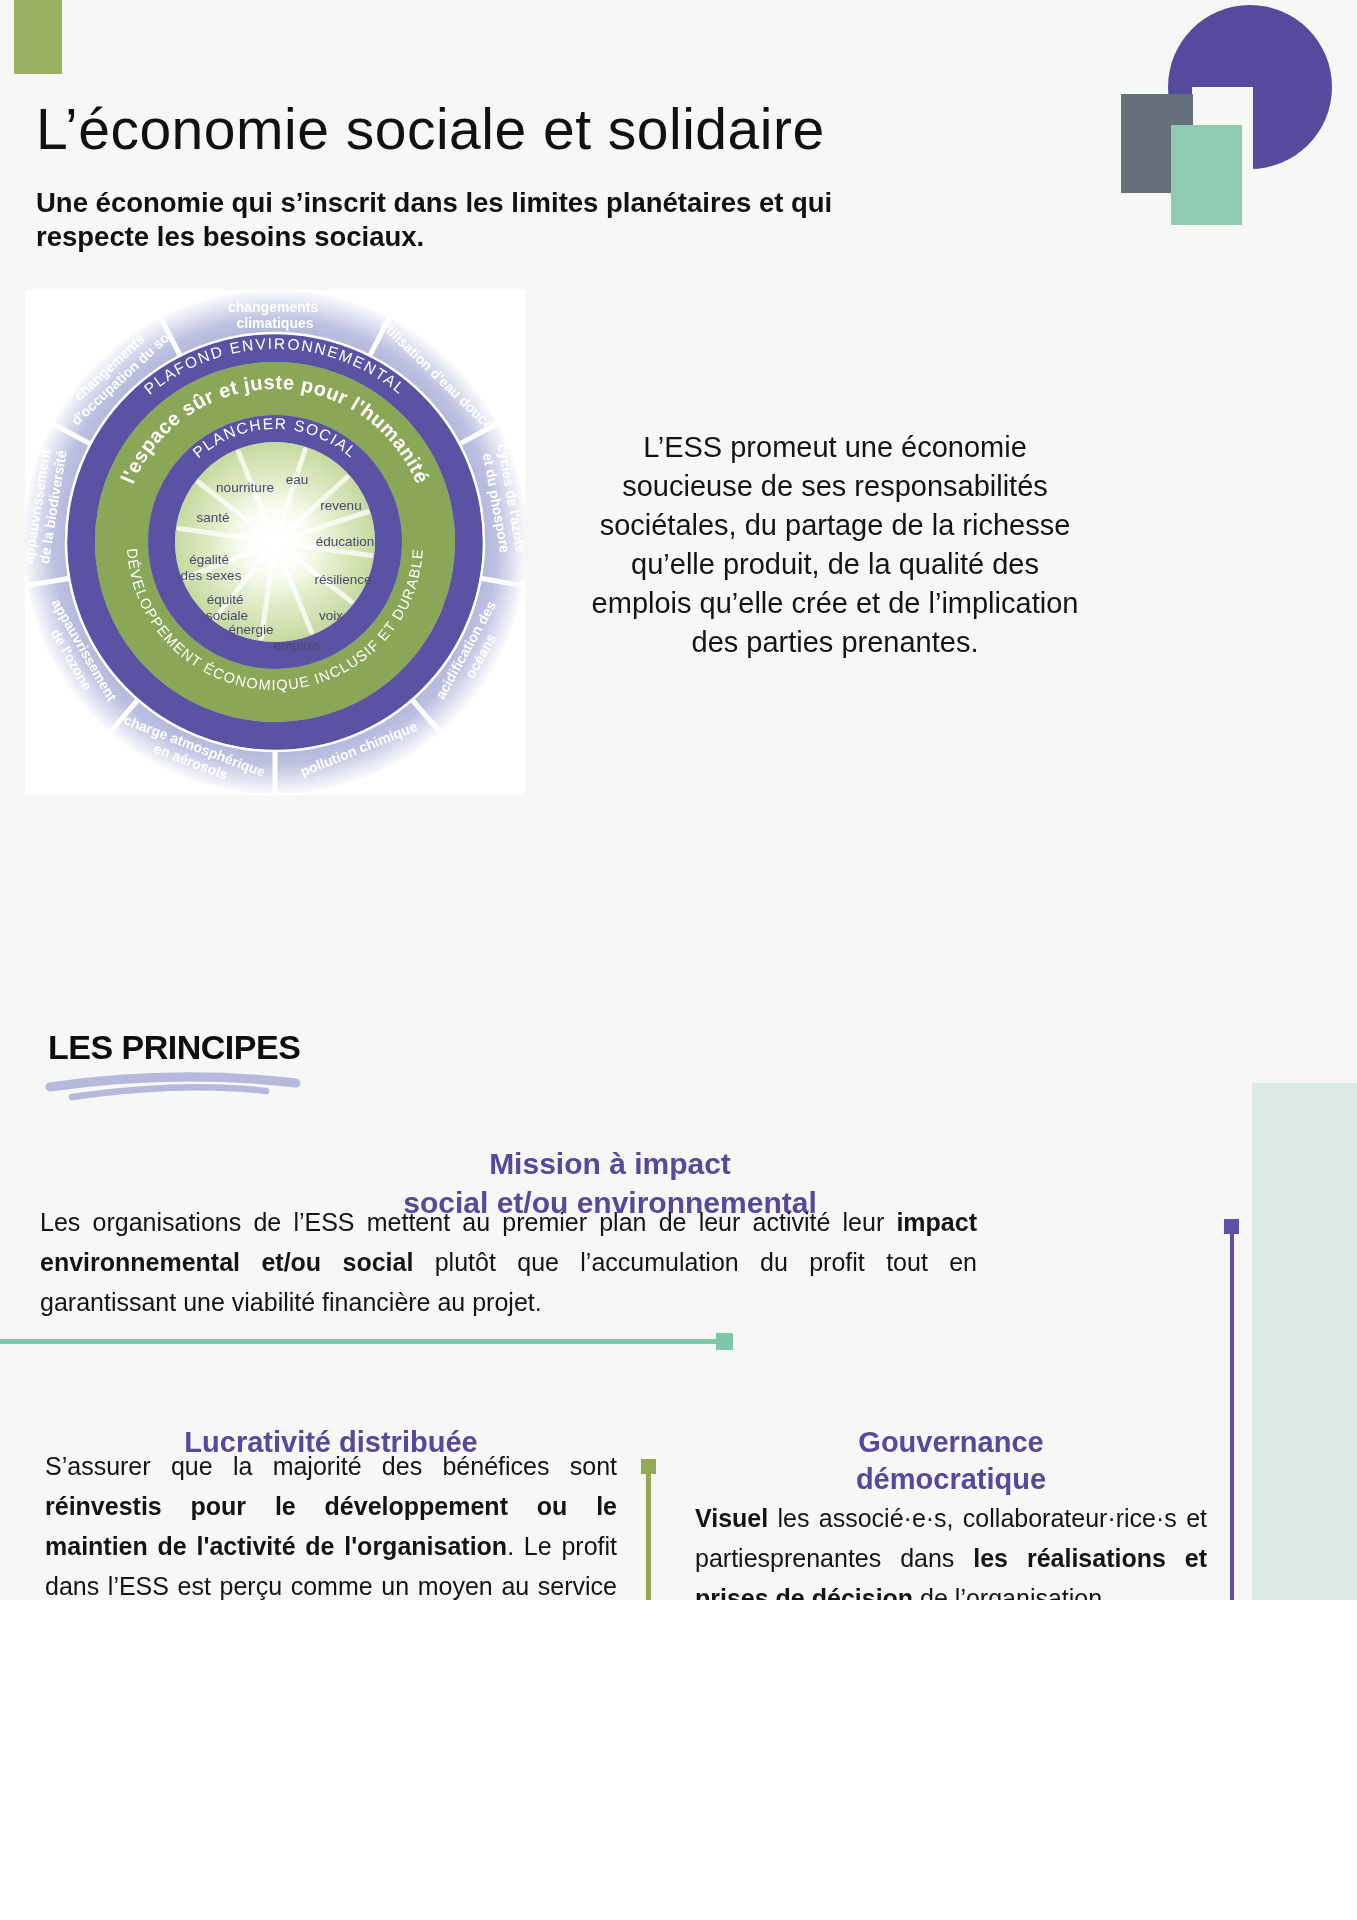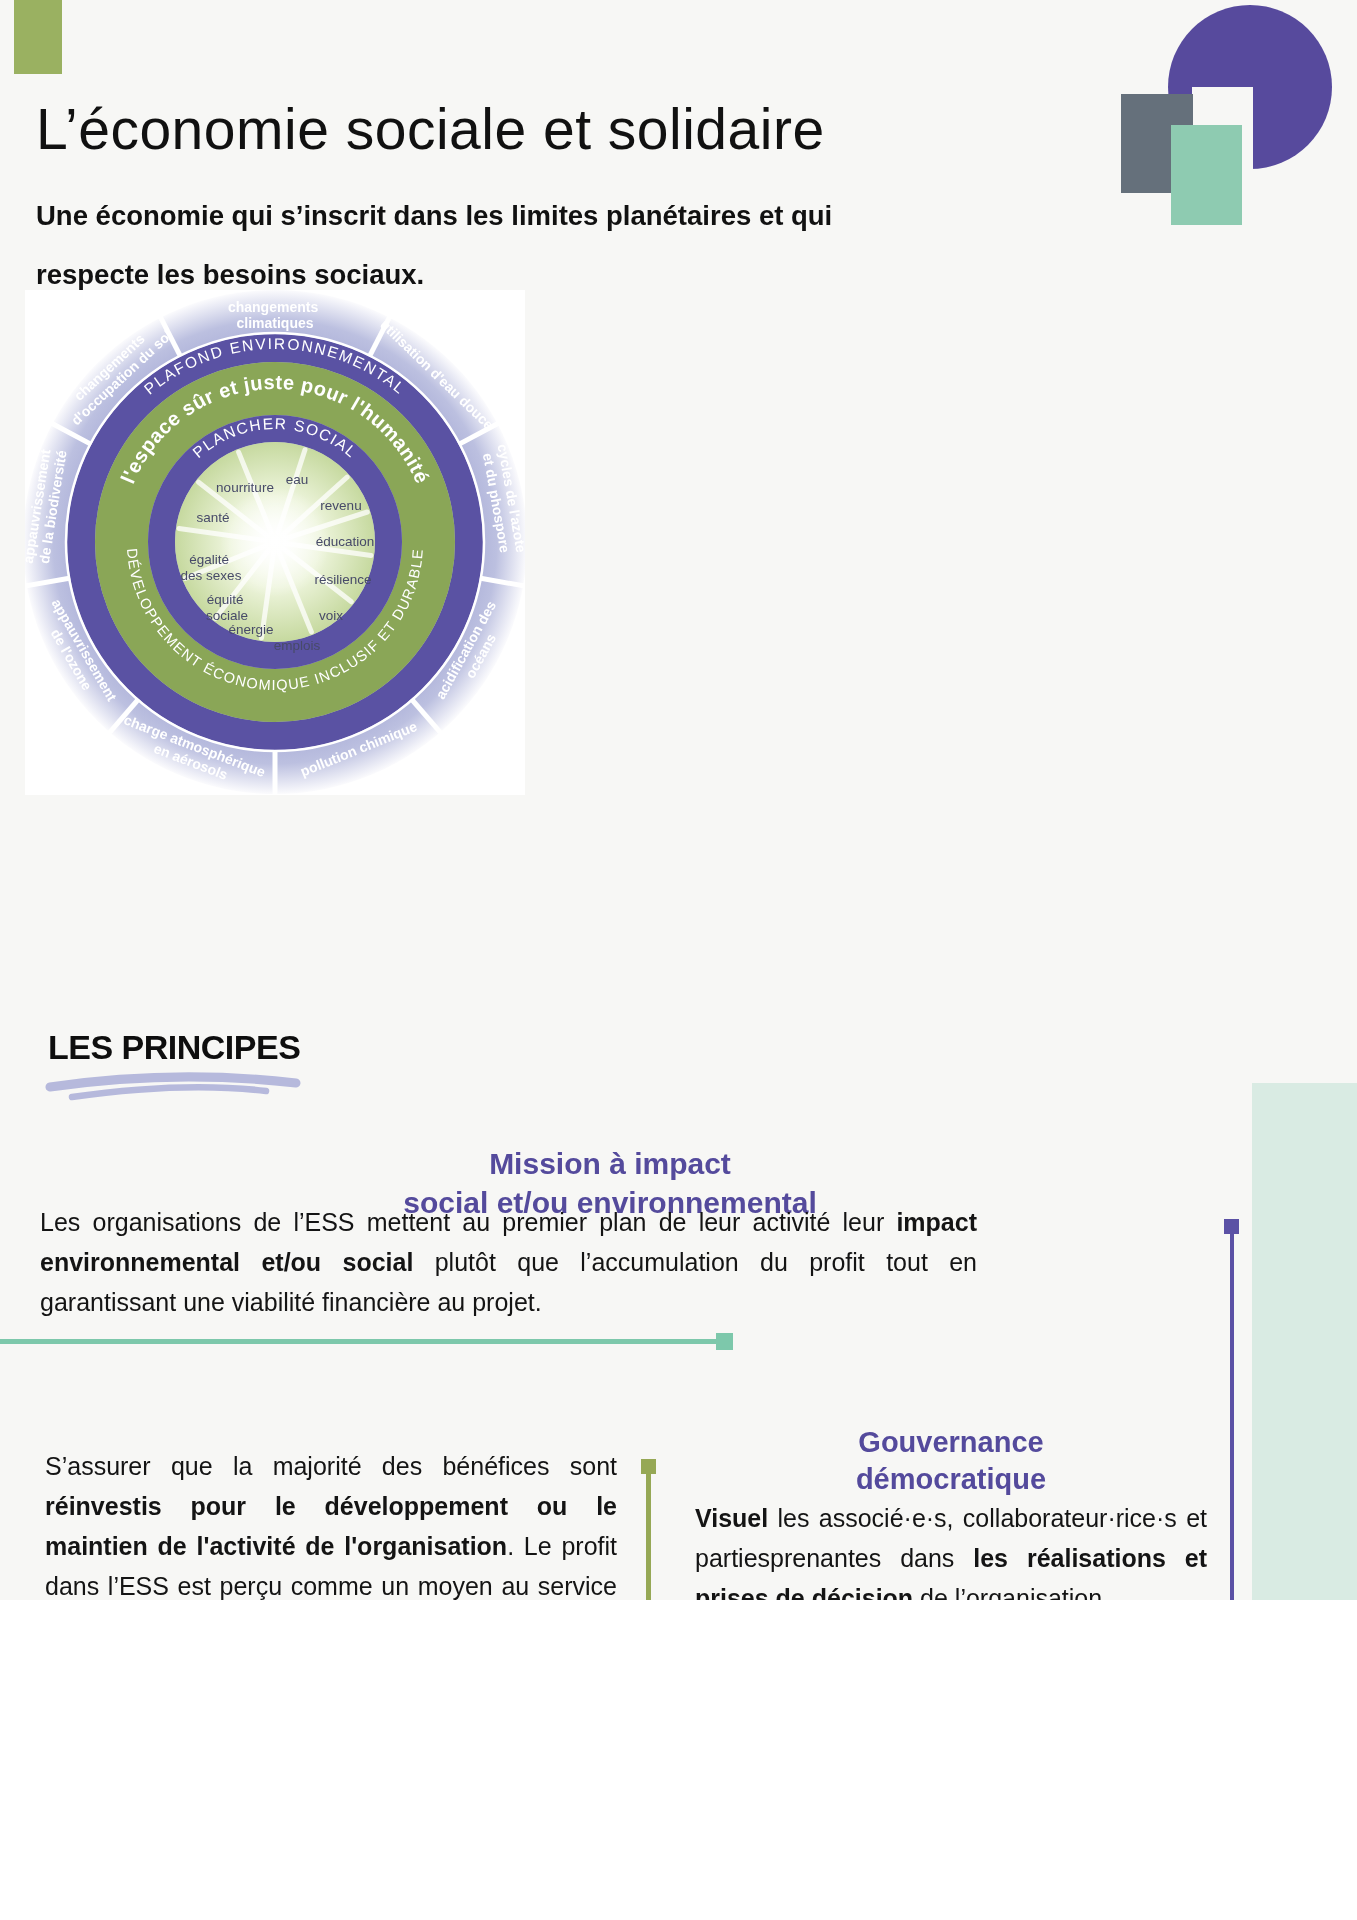--- a/index.html
+++ b/index.html
@@ -3,21 +3,21 @@
 <meta charset="utf-8">
 <style>
   html,body{margin:0;padding:0;}
   #page{position:relative;width:1357px;height:1600px;background:#f7f7f5;overflow:hidden;
         font-family:"Liberation Sans",sans-serif;color:#161616;}
   .abs{position:absolute;}
 
   
   .deco-square-tl{left:14px;top:0;width:48px;height:74px;background:#9ab161;}
   .page-title{left:36px;top:96px;width:900px;font-size:57px;font-weight:500;letter-spacing:.5px;color:#111;}
-  .page-subtitle{left:36px;top:186px;width:930px;font-size:27.5px;font-weight:700;line-height:59px;color:#111;}
+  .page-subtitle{left:36px;top:186px;width:930px;font-size:27.5px;font-weight:700;line-height:34px;color:#111;}
 
   
   .deco-circle{left:1168px;top:5px;width:164px;height:164px;border-radius:50%;background:#574a9d;}
   .deco-notch{left:1192px;top:87px;width:61px;height:83px;background:#f7f7f5;}
   .deco-gray{left:1121px;top:94px;width:72px;height:99px;background:#65707b;}
   .deco-teal{left:1171px;top:125px;width:71px;height:100px;background:#8ecbb1;}
 
   
   .donut-box{left:25px;top:290px;width:500px;height:505px;background:#ffffff;}
   .donut-box svg{display:block;}
@@ -187,39 +187,46 @@
       <text class="inner-lbl" x="202" y="314">
         <tspan x="202" dy="0">équité</tspan>
         <tspan x="202" dy="16">sociale</tspan>
       </text>
       <text class="inner-lbl" x="306" y="330">voix</text>
       <text class="inner-lbl" x="226" y="344">énergie</text>
       <text class="inner-lbl" x="272" y="360">emplois</text>
     </svg>
   </div>
 
+  <div class="abs intro-text">L’ESS promeut une économie
+soucieuse de ses responsabilités
+sociétales, du partage de la richesse
+qu’elle produit, de la qualité des
+emplois qu’elle crée et de l’implication
+des parties prenantes.</div>
 
   <div class="abs principles-heading">LES PRINCIPES</div>
   <div class="abs brush">
     <svg width="260" height="40" viewBox="0 0 260 40">
       <path d="M6,21 Q130,3 252,17" fill="none" stroke="#b6b9dc" stroke-width="9" stroke-linecap="round"></path>
       <path d="M28,31 Q140,15 222,25" fill="none" stroke="#b6b9dc" stroke-width="6.5" stroke-linecap="round"></path>
     </svg>
   </div>
 
   <div class="abs purple-h mission-title">Mission à impact<br>social et/ou environnemental</div>
   <div class="abs para mission-para">Les organisations de l’ESS mettent au premier plan de leur activité leur <b>impact environnemental et/ou social</b> plutôt que l’accumulation du profit tout en garantissant une viabilité financière au projet.</div>
 
   <div class="abs teal-line"></div>
   <div class="abs teal-line-sq"></div>
 
   <div class="abs purple-marker-sq"></div>
   <div class="abs purple-vline"></div>
   <div class="abs mint-rect"></div>
 
+  <div class="abs purple-h lucrativite-title">Lucrativité distribuée</div>
   <div class="abs para lucrativite-para">S’assurer que la majorité des bénéfices sont <b>réinvestis pour le développement ou le maintien de l'activité de l'organisation</b>. Le profit dans l’ESS est perçu comme un moyen au service de sa raison d’être, son projet ou objet social, et non une fin en soi.</div>
 
   <div class="abs olive-marker-sq"></div>
   <div class="abs olive-vline"></div>
 
   <div class="abs purple-h gouvernance-title">Gouvernance<br>démocratique</div>
   <div class="abs para gouvernance-para"><b>Visuel</b> les associé·e·s, collaborateur·rice·s et partiesprenantes dans <b>les réalisations et prises de décision</b> de l’organisation.</div>
 
   <div class="abs footer-band"></div>
   <div class="abs footer-page">PAGE 01</div>

